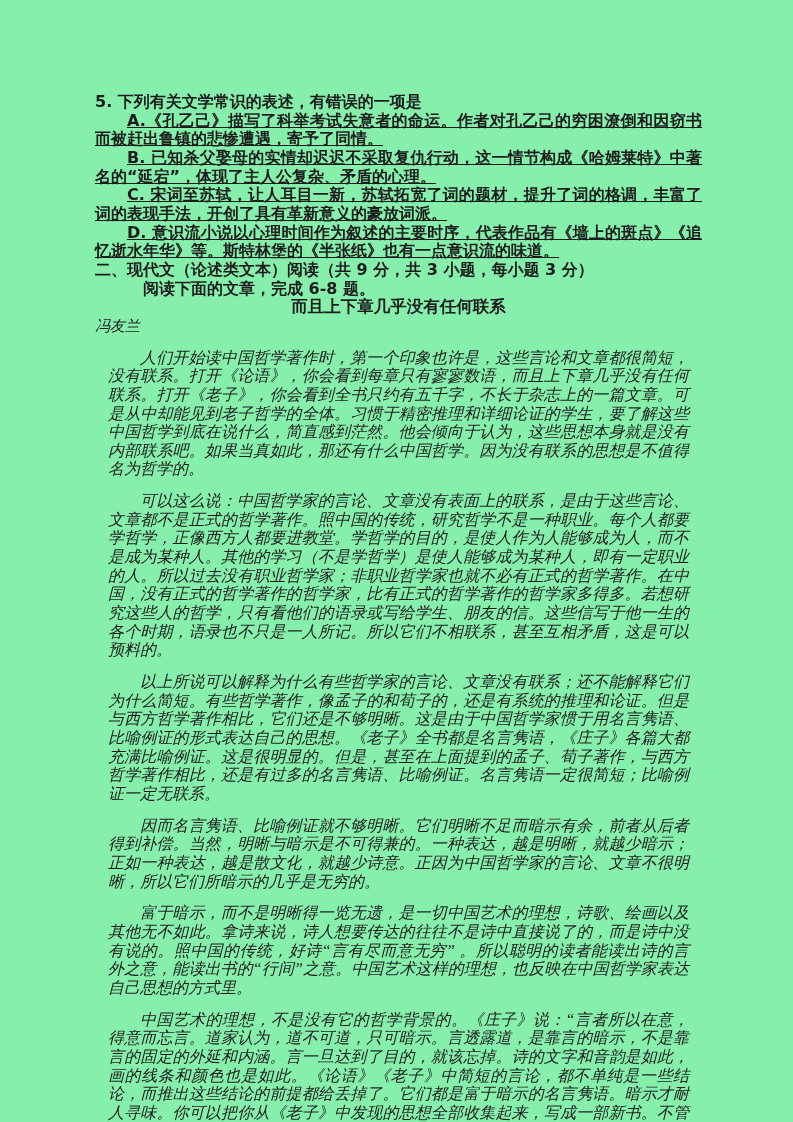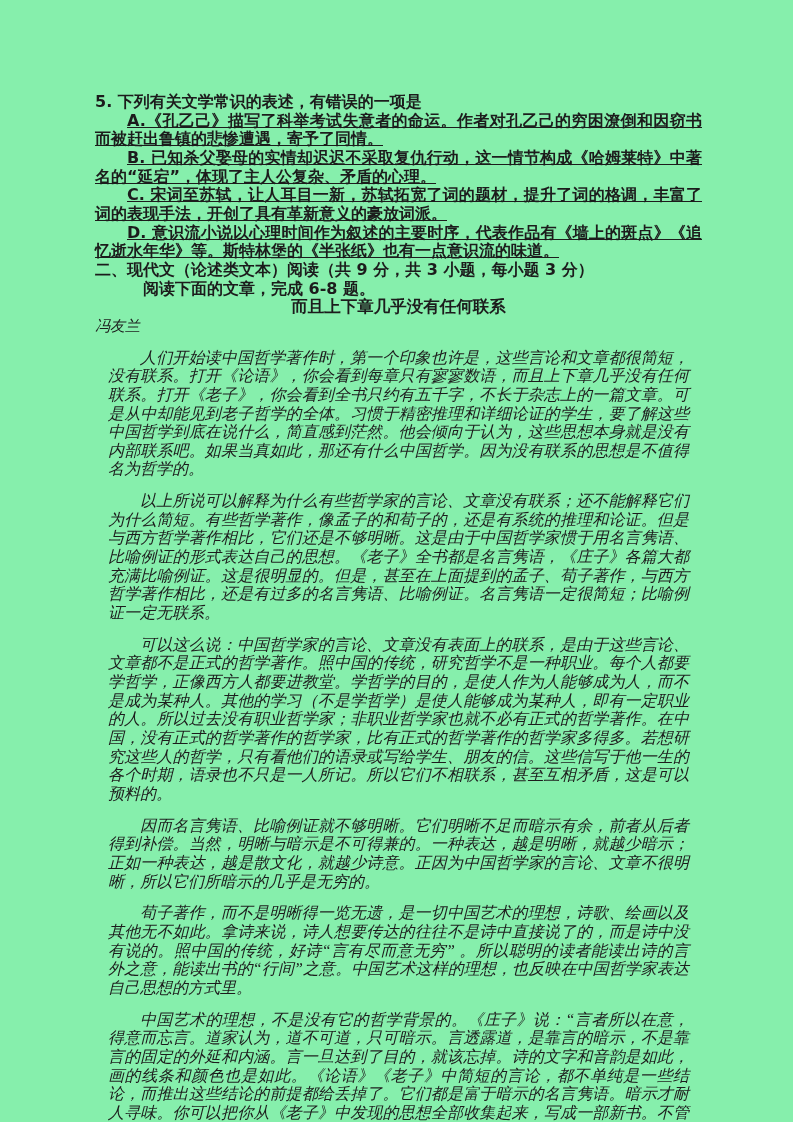--- a/index.html
+++ b/index.html
@@ -74,24 +74,24 @@
       <div class="hei option-q5">D. 意识流小说以心理时间作为叙述的主要时序，代表作品有《墙上的斑点》《追忆逝水年华》等。斯特林堡的《半张纸》也有一点意识流的味道。</div>
     </div>
 
     <div class="hei stem">二、现代文（论述类文本）阅读（共 9 分，共 3 小题，每小题 3 分）</div>
     <div class="hei instruction">阅读下面的文章，完成 6-8 题。</div>
 
     <div>
       <h2 class="article-title hei">而且上下章几乎没有任何联系</h2>
       <div class="article-author kai">冯友兰</div>
       <p class="para kai">人们开始读中国哲学著作时，第一个印象也许是，这些言论和文章都很简短，没有联系。打开《论语》，你会看到每章只有寥寥数语，而且上下章几乎没有任何联系。打开《老子》，你会看到全书只约有五千字，不长于杂志上的一篇文章。可是从中却能见到老子哲学的全体。习惯于精密推理和详细论证的学生，要了解这些中国哲学到底在说什么，简直感到茫然。他会倾向于认为，这些思想本身就是没有内部联系吧。如果当真如此，那还有什么中国哲学。因为没有联系的思想是不值得名为哲学的。</p>
+      <p class="para kai">可以这么说：中国哲学家的言论、文章没有表面上的联系，是由于这些言论、文章都不是正式的哲学著作。照中国的传统，研究哲学不是一种职业。每个人都要学哲学，正像西方人都要进教堂。学哲学的目的，是使人作为人能够成为人，而不是成为某种人。其他的学习（不是学哲学）是使人能够成为某种人，即有一定职业的人。所以过去没有职业哲学家；非职业哲学家也就不必有正式的哲学著作。在中国，没有正式的哲学著作的哲学家，比有正式的哲学著作的哲学家多得多。若想研究这些人的哲学，只有看他们的语录或写给学生、朋友的信。这些信写于他一生的各个时期，语录也不只是一人所记。所以它们不相联系，甚至互相矛盾，这是可以预料的。</p>
       <p class="para kai">以上所说可以解释为什么有些哲学家的言论、文章没有联系；还不能解释它们为什么简短。有些哲学著作，像孟子的和荀子的，还是有系统的推理和论证。但是与西方哲学著作相比，它们还是不够明晰。这是由于中国哲学家惯于用名言隽语、比喻例证的形式表达自己的思想。《老子》全书都是名言隽语，《庄子》各篇大都充满比喻例证。这是很明显的。但是，甚至在上面提到的孟子、荀子著作，与西方哲学著作相比，还是有过多的名言隽语、比喻例证。名言隽语一定很简短；比喻例证一定无联系。</p>
-      <p class="para kai">可以这么说：中国哲学家的言论、文章没有表面上的联系，是由于这些言论、文章都不是正式的哲学著作。照中国的传统，研究哲学不是一种职业。每个人都要学哲学，正像西方人都要进教堂。学哲学的目的，是使人作为人能够成为人，而不是成为某种人。其他的学习（不是学哲学）是使人能够成为某种人，即有一定职业的人。所以过去没有职业哲学家；非职业哲学家也就不必有正式的哲学著作。在中国，没有正式的哲学著作的哲学家，比有正式的哲学著作的哲学家多得多。若想研究这些人的哲学，只有看他们的语录或写给学生、朋友的信。这些信写于他一生的各个时期，语录也不只是一人所记。所以它们不相联系，甚至互相矛盾，这是可以预料的。</p>
       <p class="para kai">因而名言隽语、比喻例证就不够明晰。它们明晰不足而暗示有余，前者从后者得到补偿。当然，明晰与暗示是不可得兼的。一种表达，越是明晰，就越少暗示；正如一种表达，越是散文化，就越少诗意。正因为中国哲学家的言论、文章不很明晰，所以它们所暗示的几乎是无穷的。</p>
-      <p class="para kai">荀子著作，而不是明晰得一览无遗，是一切中国艺术的理想，诗歌、绘画以及其他无不如此。拿诗来说，诗人想要传达的往往不是诗中直接说了的，而是诗中没有说的。照中国的传统，好诗“言有尽而意无穷” 。所以聪明的读者能读出诗的言外之意，能读出书的“行间”之意。中国艺术这样的理想，也反映在中国哲学家表达自己思想的方式里。</p>
+      <p class="para kai">富于暗示，而不是明晰得一览无遗，是一切中国艺术的理想，诗歌、绘画以及其他无不如此。拿诗来说，诗人想要传达的往往不是诗中直接说了的，而是诗中没有说的。照中国的传统，好诗“言有尽而意无穷” 。所以聪明的读者能读出诗的言外之意，能读出书的“行间”之意。中国艺术这样的理想，也反映在中国哲学家表达自己思想的方式里。</p>
       <p class="para kai">中国艺术的理想，不是没有它的哲学背景的。《庄子》说：“言者所以在意，得意而忘言。道家认为，道不可道，只可暗示。言透露道，是靠言的暗示，不是靠言的固定的外延和内涵。言一旦达到了目的，就该忘掉。诗的文字和音韵是如此，画的线条和颜色也是如此。《论语》《老子》中简短的言论，都不单纯是一些结论，而推出这些结论的前提都给丢掉了。它们都是富于暗示的名言隽语。暗示才耐人寻味。你可以把你从《老子》中发现的思想全部收集起来，写成一部新书。不管写得多么好，它也不过是一部新书。它可以与《老子》原书对照着读，也可以对人们理解原书大有帮助，但是它永远不能取代原书。</p>
     </div>
 
     <div>
       <div class="hei stem">6. 下列关于原文前三段内容的表述，不正确的一项是</div>
       <div class="hei option-q6">A.《论语》每章只有寥寥数语，上下章在思想上也几乎没有任何联系，因为他不只是一人所记，所以彼此不相联系也是可以预料的。</div>
     </div>
 
   </div>
 

